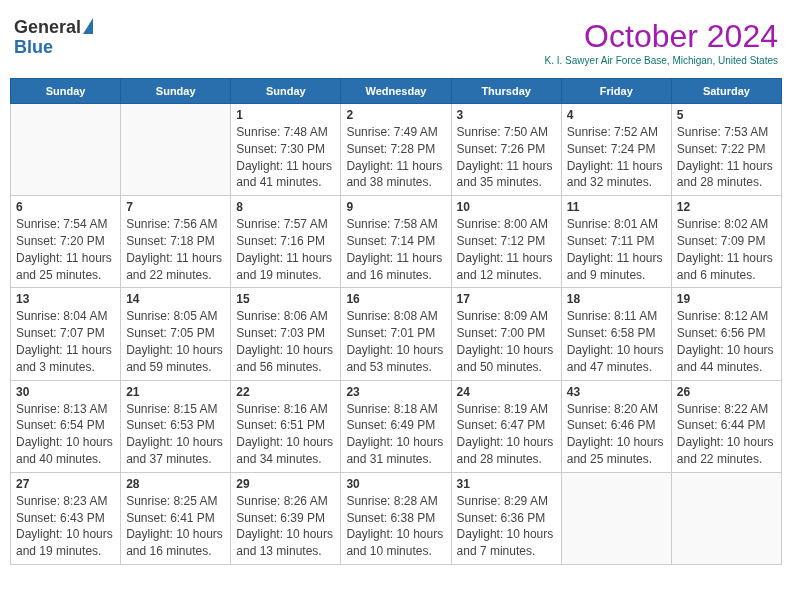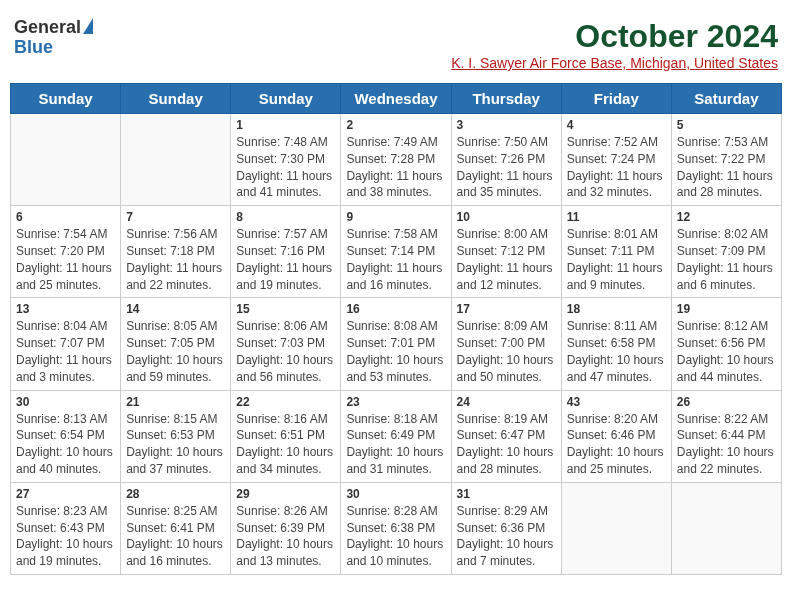--- a/index.html
+++ b/index.html
@@ -39,38 +39,37 @@
       border-left: 10px solid transparent;
       border-bottom: 16px solid #2a6fad;
       margin-left: 2px;
       vertical-align: middle;
     }
     .title-area {
       text-align: right;
     }
     .main-title {
       font-size: 32px;
-      color: #14532d;
-      font-weight: bold;
+      color: #a21caf;
+      font-weight: normal;
     }
     .subtitle {
-      font-size: 14px;
-      color: #b91c1c;
-      text-decoration: underline;
+      font-size: 10px;
+      color: #0f766e;
     }
     table {
       width: 100%;
       border-collapse: collapse;
       table-layout: fixed;
     }
     .day-header {
       background-color: #2a6fad;
       color: white;
       text-align: center;
-      font-size: 15px;
+      font-size: 11px;
       font-weight: bold;
       padding: 6px 4px;
       border: 1px solid #1a5f9d;
     }
     .cal-cell {
       border: 1px solid #ccc;
       vertical-align: top;
       padding: 4px 5px;
       font-size: 10.5px;
       color: #333;

